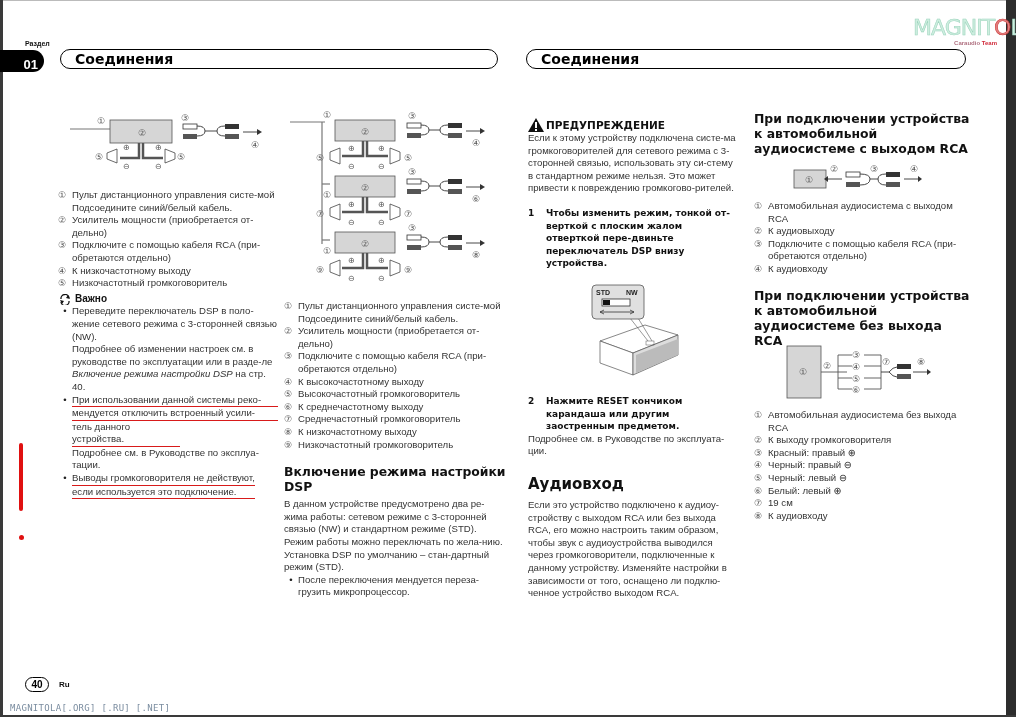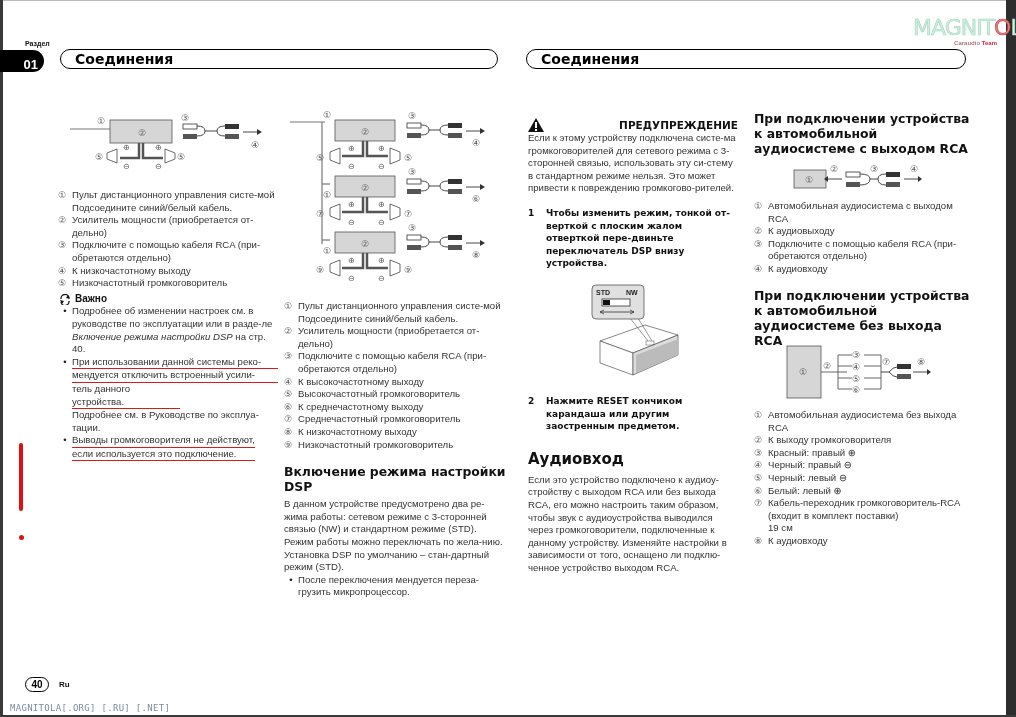--- a/index.html
+++ b/index.html
@@ -25,21 +25,21 @@
   .col { position: absolute; font-size: 9.6px; line-height: 12.6px; color: #333; }
   .h2 { font-family: "DejaVu Sans", sans-serif; font-weight: bold; color: #111; font-size: 12.4px; line-height: 15px; }
   .h2-large { font-family: "DejaVu Sans", sans-serif; font-weight: bold; color: #111; font-size: 15px; line-height: 18px; }
   .list-item { display: flex; }
   .num { width: 14px; flex: none; color: #555; font-size: 9px; }
   .bullet-item { display: flex; }
   .bullet { width: 14px; flex: none; text-align: center; color: #222; }
   .step { font-weight: bold; color: #111; font-family: "DejaVu Sans", sans-serif; font-size: 9px; line-height: 12.6px; }
   em, .ital { font-style: italic; }
   .uline { border-bottom: 1.3px solid #d81a1a; display: block; }
-  .warn-title { display: flex; align-items: center; font-weight: bold; font-size: 10.5px; color: #111; font-family: "DejaVu Sans", sans-serif; justify-content: space-between; }
+  .warn-title { display: flex; align-items: center; font-weight: bold; font-size: 10.5px; color: #111; font-family: "DejaVu Sans", sans-serif; }
   .important { display: flex; align-items: center; font-weight: bold; font-size: 10px; color: #111; }
 
   .red-bar { position: absolute; left: 19px; top: 443px; width: 4px; height: 68px; background: #e01010; border-radius: 2px; }
   .red-dot { position: absolute; left: 19px; top: 535px; width: 5px; height: 5px; background: #e01010; border-radius: 50%; }
 
   .page-num { position: absolute; left: 25px; top: 677px; width: 24px; height: 15px; border: 1.5px solid #000; border-radius: 8px; font-size: 10px; font-weight: bold; display: flex; align-items: center; justify-content: center; color: #000; }
   .page-lang { position: absolute; left: 59px; top: 680px; font-size: 8px; font-weight: bold; color: #111; }
   .footer-watermark { position: absolute; left: 10px; top: 703px; font-family: "DejaVu Sans Mono", monospace; font-size: 9px; color: #7b8da0; letter-spacing: 0.3px; }
   svg text { font-family: "Liberation Sans", sans-serif; }
 </style>
@@ -121,20 +121,21 @@
     <svg width="14" height="11">
         <path d="M3 5 A4 4 0 0 1 11 4 M11 7 A4 4 0 0 1 3 8" stroke="#111" stroke-width="1.3" fill="none"></path>
         <polygon points="10,1 12,5 8,4" fill="#111"></polygon>
         <polygon points="4,10 2,6 6,7" fill="#111"></polygon>
       </svg>
     <span style="margin-left:3px;">Важно</span>
   </div>
   <div class="bullet-item">
     <span class="bullet">•</span>
     <div>
+      <div>Переведите переключатель DSP в поло-жение сетевого режима с 3-сторонней связью (NW).</div>
       <div><span>Подробнее об изменении настроек см. в руководстве по эксплуатации или в разде-ле </span><em>Включение режима настройки DSP</em><span> на стр. 40.</span></div>
     </div>
   </div>
   <div class="bullet-item">
     <span class="bullet">•</span>
     <div>
       <span class="uline">При использовании данной системы реко-</span>
       <span class="uline">мендуется отключить встроенный усили-</span>
       <span class="uline" style="width:108px;">тель данного устройства.</span>
       <div>Подробнее см. в Руководстве по эксплуа-тации.</div>
@@ -300,20 +301,21 @@
   <rect x="12" y="16" width="28" height="7" fill="#fff" stroke="#333" stroke-width="0.8"></rect>
   <rect x="13" y="17" width="7" height="5" fill="#111"></rect>
   <path d="M10 29 H44 M10 29 l4 -2 M10 29 l4 2 M44 29 l-4 -2 M44 29 l-4 2" stroke="#333" stroke-width="0.8" fill="none"></path>
 </svg>
 
 <div class="col" style="left:528px;top:395px;width:210px;">
   <div class="step" style="display:flex;">
       <span style="width:18px;flex:none;">2</span>
       <span>Нажмите RESET кончиком карандаша или другим заостренным предметом.</span>
     </div>
+  <div>Подробнее см. в Руководстве по эксплуата-ции.</div>
   <div class="h2-large" style="margin-top:17px;">Аудиовход</div>
   <div style="margin-top:6px;">Если это устройство подключено к аудиоу-стройству с выходом RCA или без выхода RCA, его можно настроить таким образом, чтобы звук с аудиоустройства выводился через громкоговорители, подключенные к данному устройству. Изменяйте настройки в зависимости от того, оснащено ли подклю-ченное устройство выходом RCA.</div>
 </div>
 
 <div class="col" style="left:754px;top:111px;width:220px;">
   <div class="h2">При подключении устройства к автомобильной аудиосистеме с выходом RCA</div>
 </div>
 <svg style="position:absolute;left:790px;top:162px;" width="140" height="30">
   <rect x="4" y="8" width="32" height="18" fill="#d6d6d6" stroke="#555" stroke-width="0.8"></rect>
   <text x="15" y="21" font-size="9" fill="#555">①</text>
@@ -400,21 +402,20 @@
       <span class="num">⑤</span>
       <div>Черный: левый ⊖</div>
     </div>
   <div class="list-item">
       <span class="num">⑥</span>
       <div>Белый: левый ⊕</div>
     </div>
   <div class="list-item">
       <span class="num">⑦</span>
       <div>
-        <div>Кабель-переходник громкоговоритель-RCA (входит в комплект поставки)</div>
         <div>19 см</div>
       </div>
     </div>
   <div class="list-item">
       <span class="num">⑧</span>
       <div>К аудиовходу</div>
     </div>
 </div>
 
 <div class="page-num">

